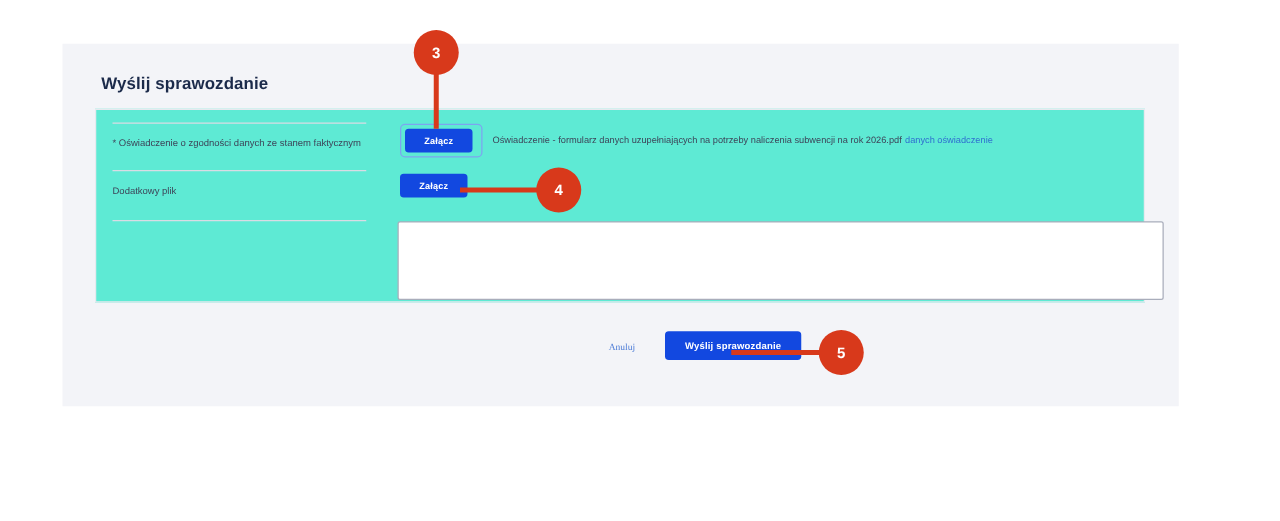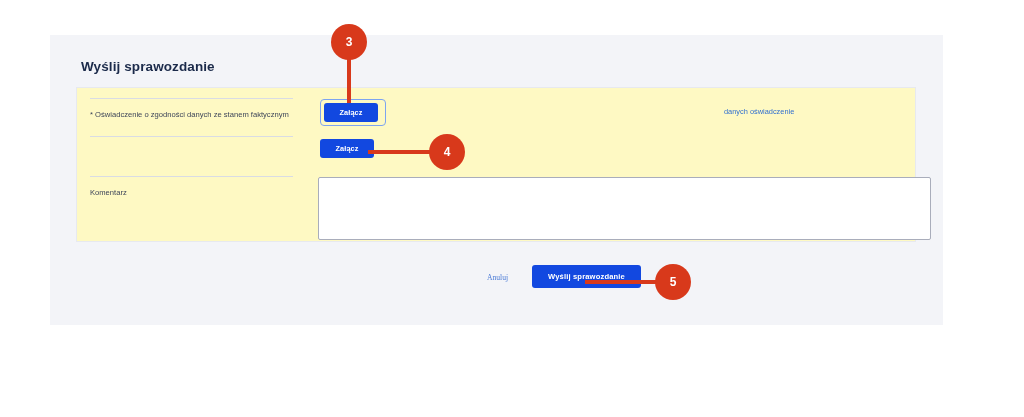--- a/index.html
+++ b/index.html
@@ -36,21 +36,21 @@
     letter-spacing: 0.1px;
   }
 
   
   .card {
     position: absolute;
     left: 26px;
     top: 52px;
     width: 840px;
     height: 155px;
-    background: #fef9c3;
+    background: #5eead4;
     border: 1px solid #e7e9ef;
     box-sizing: border-box;
   }
 
   
   .form-row {
     position: absolute;
     left: 0;
     width: 100%;
     height: 40px;
@@ -237,33 +237,34 @@
 
   <div class="card">
 
     <div class="form-row row-1">
       <div class="row-sep"></div>
       <div class="row-label">* Oświadczenie o zgodności danych ze stanem faktycznym</div>
 
       <div class="btn-attach-1-wrap"></div>
       <button class="btn-attach btn-attach-1">Załącz</button>
 
+      <div class="file-name">Oświadczenie - formularz danych uzupełniających na potrzeby naliczenia subwencji na rok 2026.pdf</div>
 
       <a class="file-link">danych oświadczenie</a>
     </div>
 
     <div class="form-row row-2">
       <div class="row-sep"></div>
+      <div class="row-label">Dodatkowy plik</div>
 
       <button class="btn-attach btn-attach-2">Załącz</button>
     </div>
 
     <div class="form-row row-3">
       <div class="row-sep"></div>
-      <div class="row-label">Komentarz</div>
 
       <textarea class="comment-box" placeholder="" style=""></textarea>
     </div>
 
   </div>
 
   <div class="actions">
     <button class="btn-cancel">Anuluj</button>
     <button class="btn-submit">Wyślij sprawozdanie</button>
   </div>

